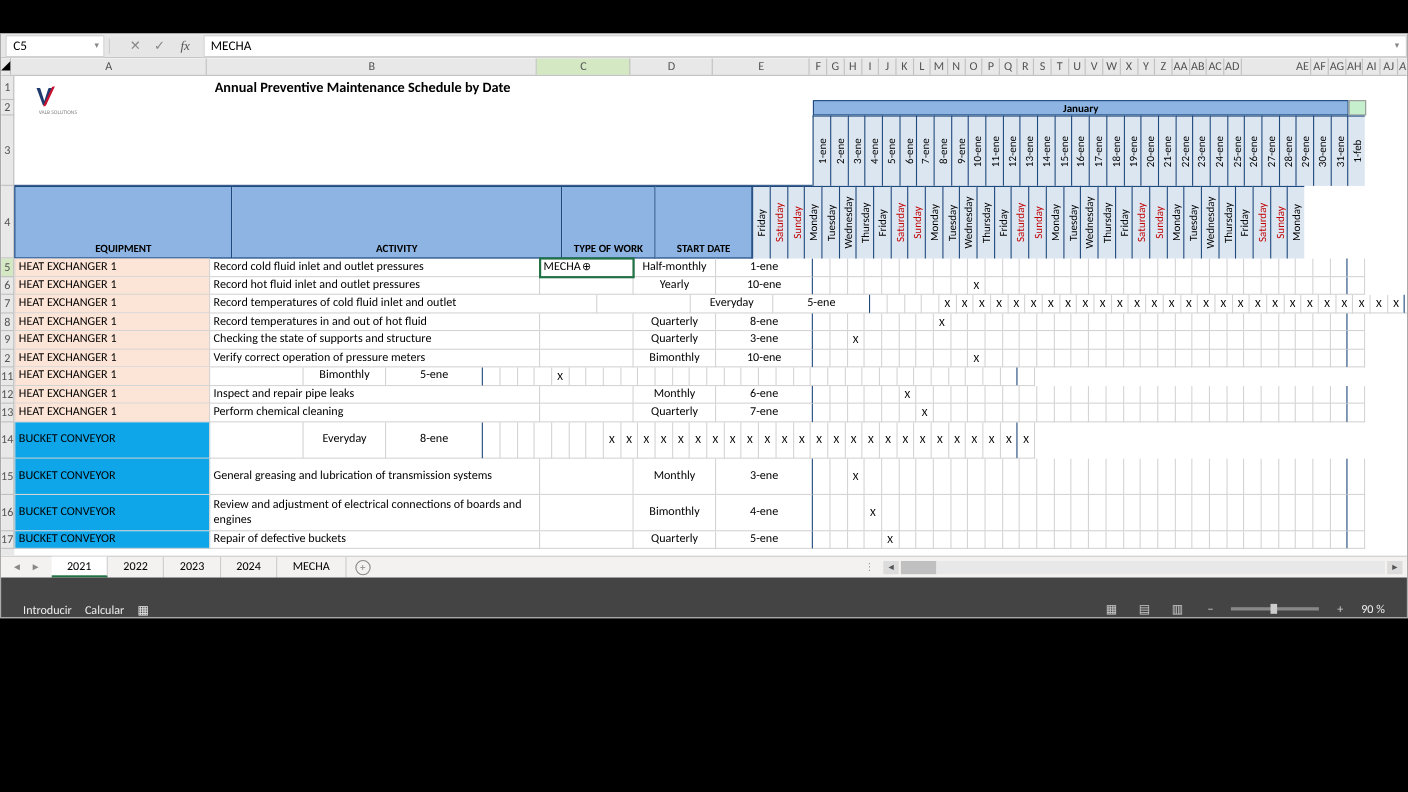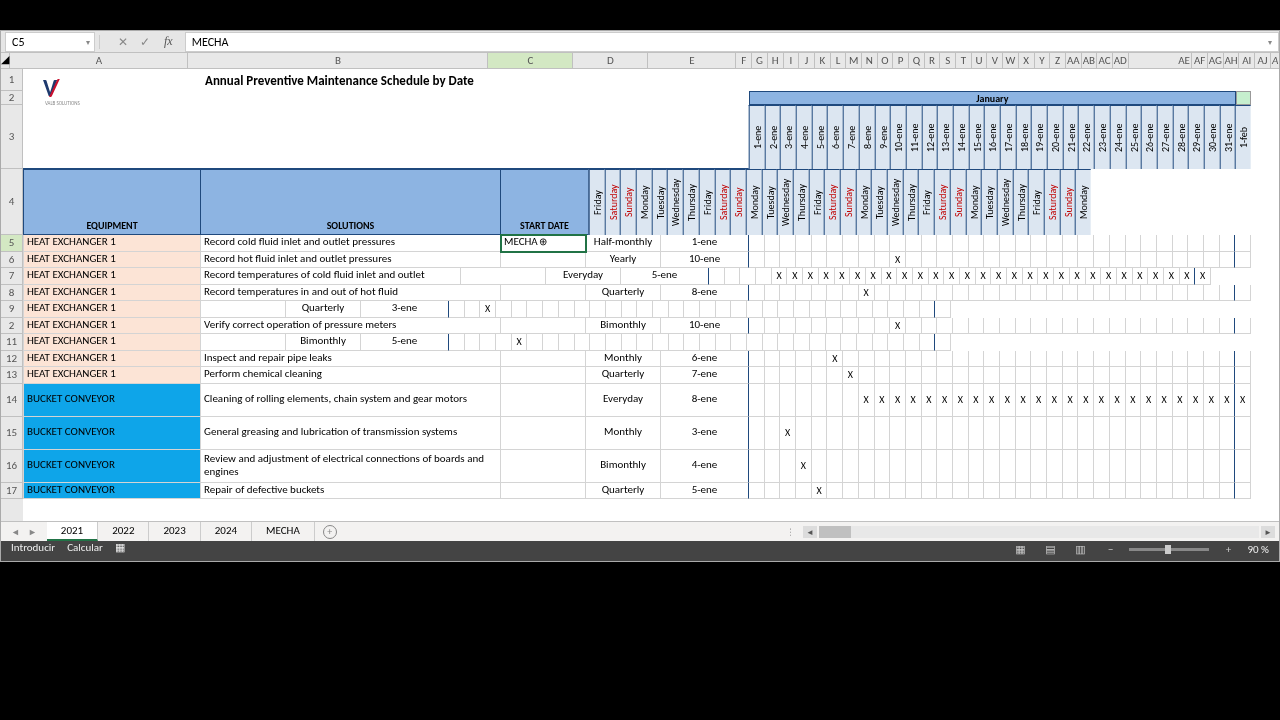--- a/index.html
+++ b/index.html
@@ -57,21 +57,21 @@
 .tab-nav span { cursor: pointer; font-size: 9px; }
 .tab { padding: 2px 14px; font-size: 11px; border-right: 1px solid #ccc; cursor: pointer; }
 .tab.active { background: #fff; border-bottom: 2px solid #217346; font-weight: 500; }
 .tab-add { padding: 2px 8px; cursor: pointer; }
 .tab-add-circle { width: 14px; height: 14px; border: 1px solid #888; border-radius: 50%; display: flex; align-items: center; justify-content: center; font-size: 10px; color: #888; }
 .hscroll-area { flex: 0 0 480px; height: 14px; display: flex; align-items: center; padding: 0 4px; gap: 2px; }
 .hscroll-btn { width: 14px; height: 12px; background: #dcdcdc; display: flex; align-items: center; justify-content: center; font-size: 8px; color: #555; cursor: pointer; }
 .hscroll-track { flex: 1; height: 12px; background: #e8e8e8; position: relative; }
 .hscroll-thumb { position: absolute; left: 0; width: 32px; height: 12px; background: #c0c0c0; }
 .drag-dots { color: #999; font-size: 9px; margin: 0 4px; cursor: ew-resize; }
-.status-bar { height: 20px; background: #444; color: #eee; display: flex; align-items: flex-start; font-size: 11px; padding: 0 10px; justify-content: space-between; }
+.status-bar { height: 36px; background: #444; color: #eee; display: flex; align-items: flex-end; font-size: 11px; padding: 0 20px; justify-content: space-between; }
 .status-left { display: flex; gap: 12px; align-items: center; }
 .status-right { display: flex; gap: 8px; align-items: center; }
 .view-btn { width: 22px; height: 16px; display: flex; align-items: center; justify-content: center; cursor: pointer; color: #ccc; }
 .zoom-slider { width: 80px; height: 3px; background: #888; position: relative; }
 .zoom-thumb { position: absolute; left: 36px; top: -3px; width: 6px; height: 9px; background: #ccc; }
 </style>
 </head>
 <body>
 
 <div class="container">
@@ -201,22 +201,23 @@
               <div class="date-cell">25-ene</div>
               <div class="date-cell">26-ene</div>
               <div class="date-cell">27-ene</div>
               <div class="date-cell">28-ene</div>
               <div class="date-cell">29-ene</div>
               <div class="date-cell">30-ene</div>
               <div class="date-cell">31-ene</div>
               <div class="date-cell">1-feb</div>
             </div>
             <div style="display: flex; height: 66px;">
-              <div class="header-cell" style="width:178px;border-left:1px solid #1f497d">EQUIPMENT</div>
-              <div class="header-cell" style="width:300px">SOLUTIONS</div>
+              <div class="header-cell" style="width:198px;border-left:1px solid #1f497d">EQUIPMENT</div>
+              <div class="header-cell" style="width:300px">ACTIVITY</div>
+              <div class="header-cell" style="width:85px">TYPE OF WORK</div>
               <div class="header-cell" style="width:88px">START DATE</div>
               <div class="day-cell">Friday</div>
               <div class="day-cell weekend">Saturday</div>
               <div class="day-cell weekend">Sunday</div>
               <div class="day-cell">Monday</div>
               <div class="day-cell">Tuesday</div>
               <div class="day-cell">Wednesday</div>
               <div class="day-cell">Thursday</div>
               <div class="day-cell">Friday</div>
               <div class="day-cell weekend">Saturday</div>
@@ -317,21 +318,21 @@
               <div class="sched-cell"></div>
               <div class="sched-cell"></div>
               <div class="sched-cell"></div>
               <div class="sched-cell"></div>
               <div class="sched-cell"></div>
               <div class="sched-cell last-month"></div>
               <div class="sched-cell"></div>
             </div>
             <div class="data-row">
               <div class="data-cell equip1" style="width:178px;border-left:1px solid #d4d4d4">HEAT EXCHANGER 1</div>
-              <div class="data-cell" style="width:260px">Record temperatures of cold fluid inlet and outlet</div>
+              <div class="data-cell" style="width:352px">Record temperatures of cold fluid inlet and outlet</div>
               <div class="data-cell typeofwork" style="width:85px"></div>
               <div class="data-cell center" style="width:75px">Everyday</div>
               <div class="data-cell center startdate" style="width:88px">5-ene</div>
               <div class="sched-cell"></div>
               <div class="sched-cell"></div>
               <div class="sched-cell"></div>
               <div class="sched-cell"></div>
               <div class="sched-cell">X</div>
               <div class="sched-cell">X</div>
               <div class="sched-cell">X</div>
@@ -395,20 +396,21 @@
               <div class="sched-cell"></div>
               <div class="sched-cell"></div>
               <div class="sched-cell"></div>
               <div class="sched-cell"></div>
               <div class="sched-cell"></div>
               <div class="sched-cell last-month"></div>
               <div class="sched-cell"></div>
             </div>
             <div class="data-row">
               <div class="data-cell equip1" style="width:178px;border-left:1px solid #d4d4d4">HEAT EXCHANGER 1</div>
+              <div class="data-cell" style="width:300px">Checking the state of supports and structure</div>
               <div class="data-cell typeofwork" style="width:85px"></div>
               <div class="data-cell center" style="width:75px">Quarterly</div>
               <div class="data-cell center startdate" style="width:88px">3-ene</div>
               <div class="sched-cell"></div>
               <div class="sched-cell"></div>
               <div class="sched-cell">X</div>
               <div class="sched-cell"></div>
               <div class="sched-cell"></div>
               <div class="sched-cell"></div>
               <div class="sched-cell"></div>
@@ -588,21 +590,20 @@
               <div class="sched-cell"></div>
               <div class="sched-cell"></div>
               <div class="sched-cell"></div>
               <div class="sched-cell"></div>
               <div class="sched-cell"></div>
               <div class="sched-cell last-month"></div>
               <div class="sched-cell"></div>
             </div>
             <div class="data-row tall">
               <div class="data-cell equip2" style="width:178px;border-left:1px solid #d4d4d4">BUCKET CONVEYOR</div>
-              <div class="data-cell" style="width:300px">Cleaning of rolling elements, chain system and gear motors</div>
               <div class="data-cell typeofwork" style="width:85px"></div>
               <div class="data-cell center" style="width:75px">Everyday</div>
               <div class="data-cell center startdate" style="width:88px">8-ene</div>
               <div class="sched-cell"></div>
               <div class="sched-cell"></div>
               <div class="sched-cell"></div>
               <div class="sched-cell"></div>
               <div class="sched-cell"></div>
               <div class="sched-cell"></div>
               <div class="sched-cell"></div>

